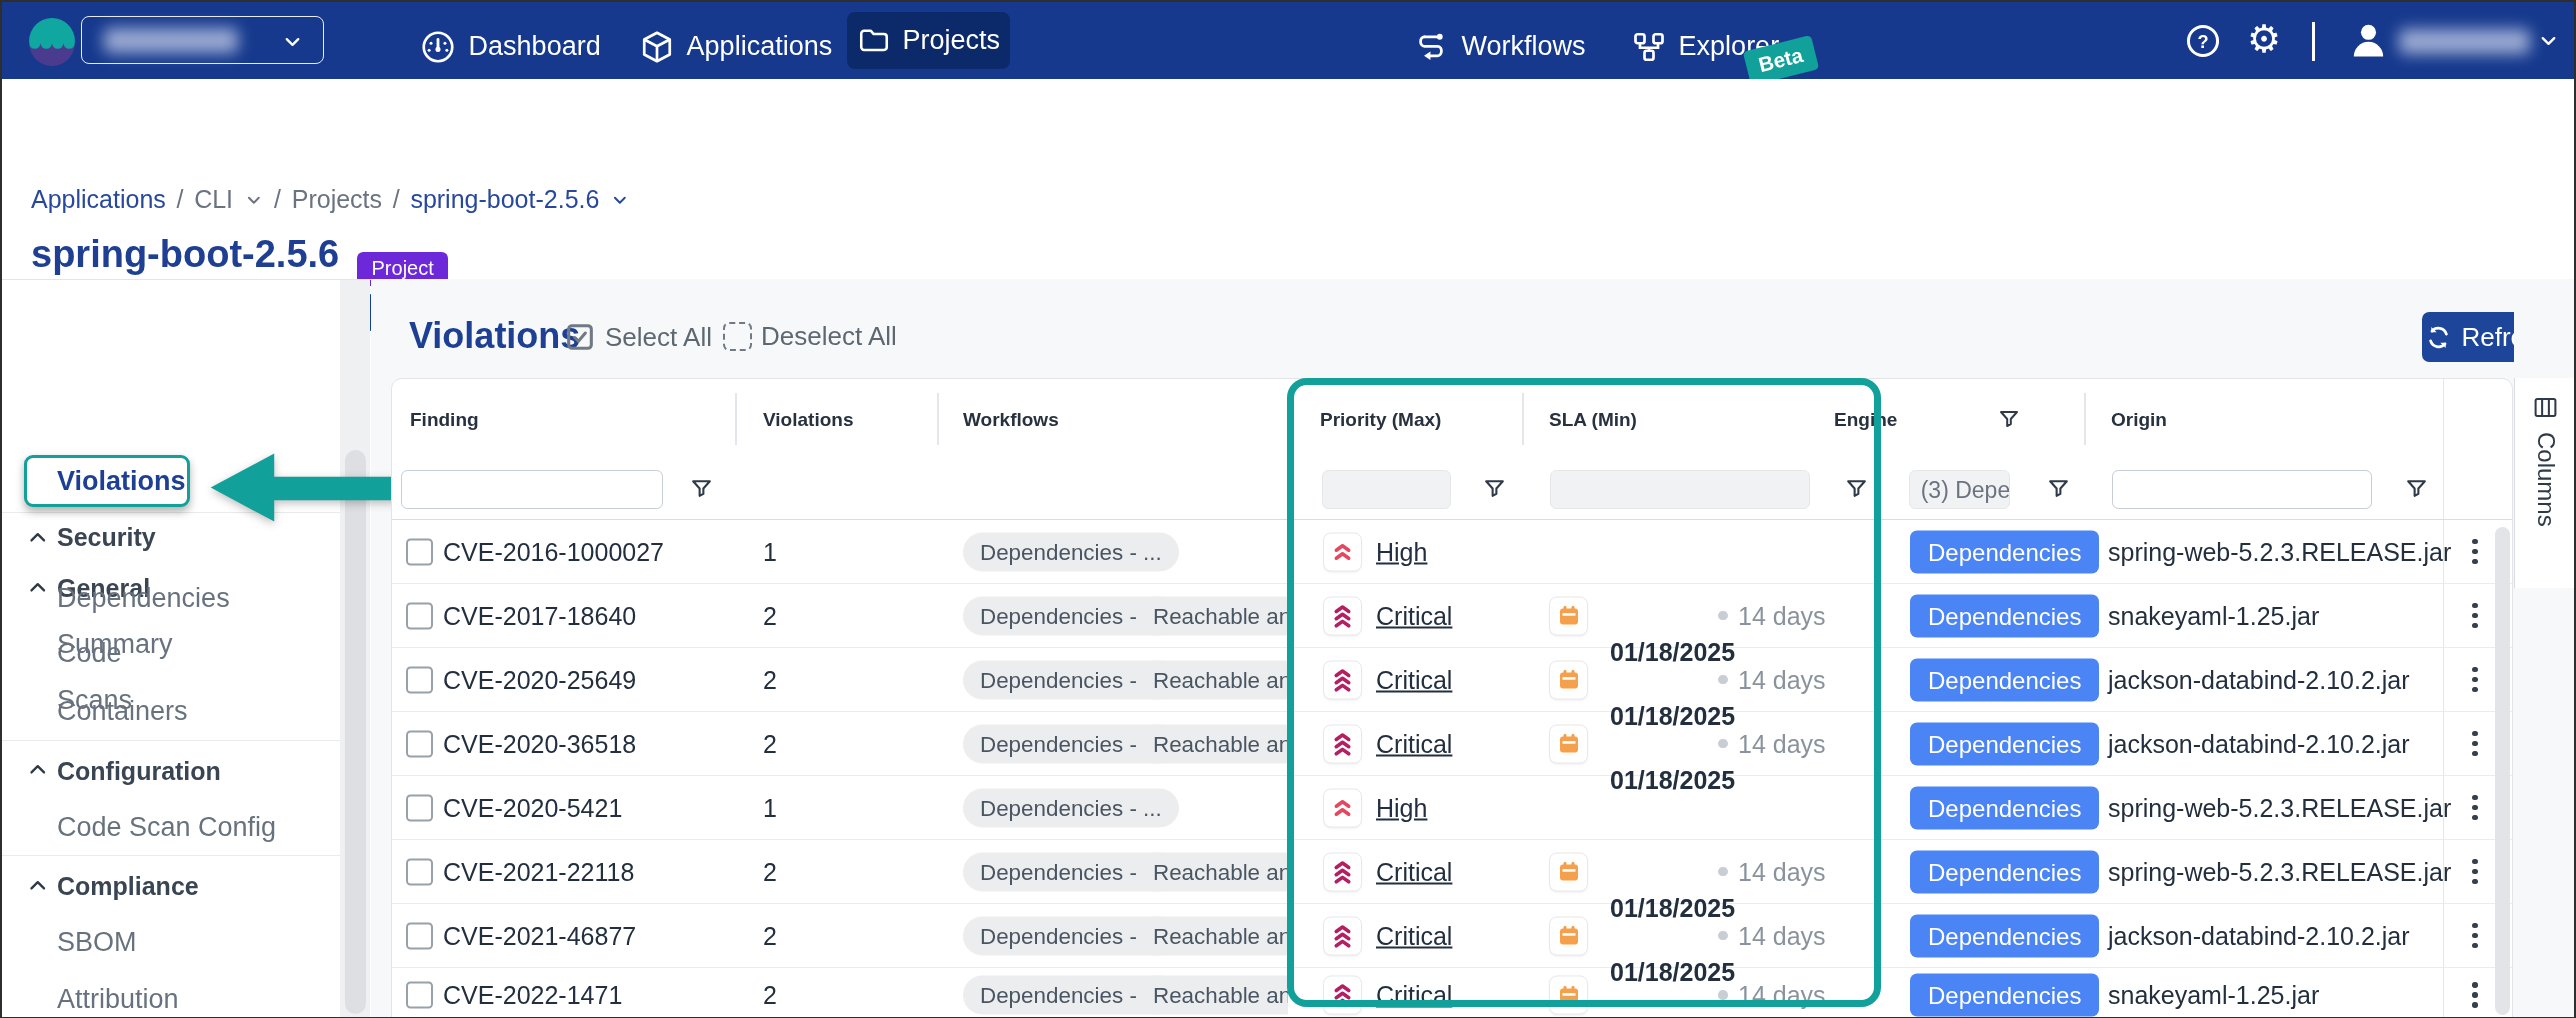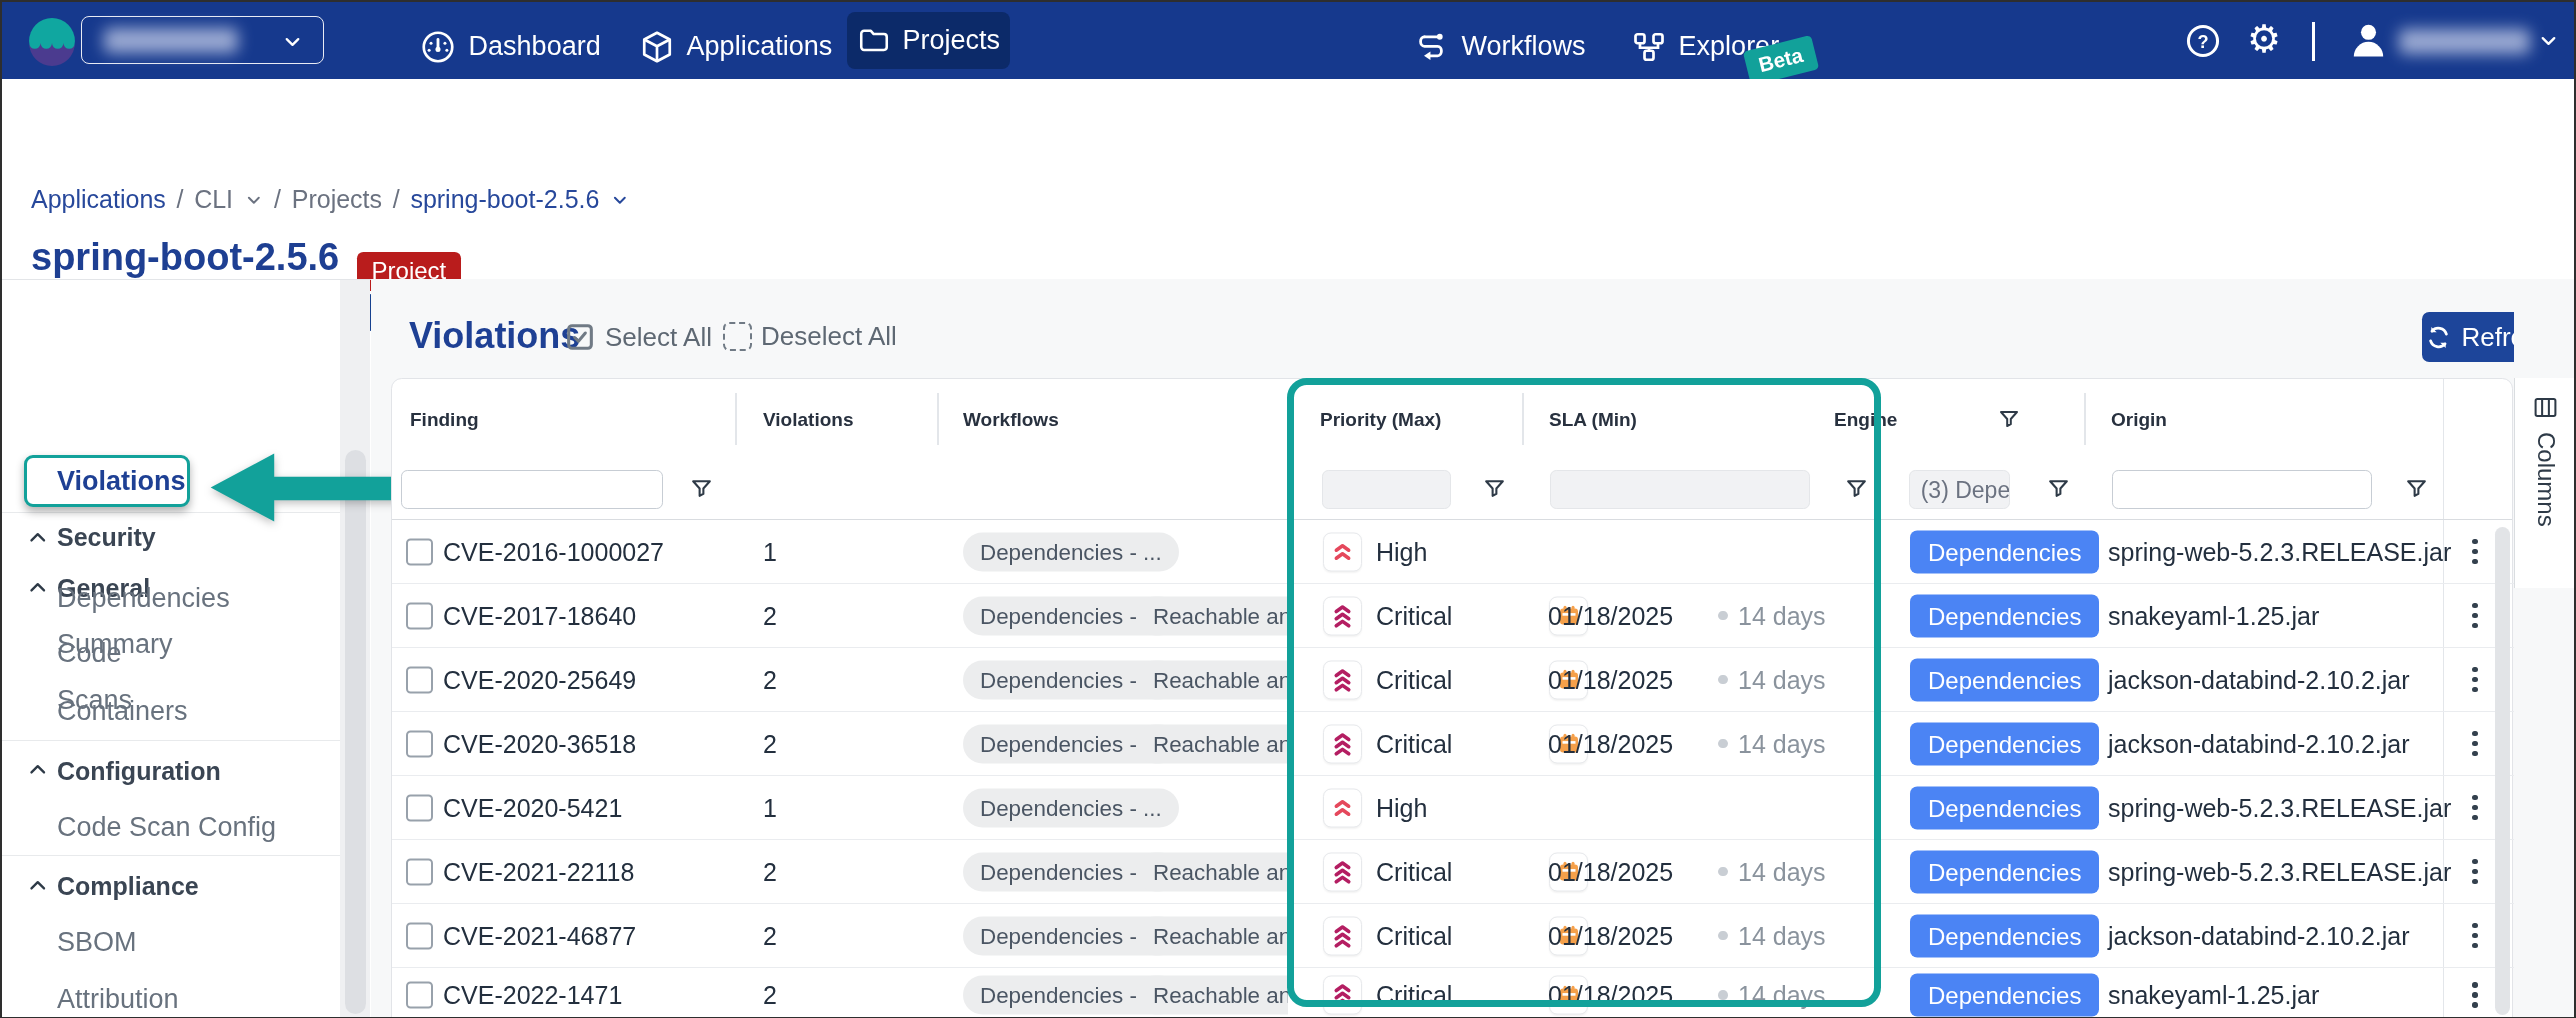--- a/index.html
+++ b/index.html
@@ -15,21 +15,21 @@
   #org-box { position:absolute; left:79px; top:14.3px; width:243px; height:48px; border:1.8px solid rgba(255,255,255,.9); border-radius:8px; }
   .blurpill { position:absolute; background:#a9b6da; filter:blur(7.2px); border-radius:5.4px; opacity:.9; }
   #beta-badge { position:absolute; left:1744px; top:41px; background:#12A19A; color:#fff; font-size:20.6px; font-weight:bold; padding:5.4px 12.5px; border-radius:4.5px; transform:rotate(-14deg); }
   .gearglyph { font-family:"DejaVu Sans",sans-serif; font-size:38px; color:#fff; line-height:1; }
 
   
   #subheader { position:absolute; left:0; top:77px; width:100%; height:200px; background:#fff; }
   #breadcrumb { position:absolute; left:29px; top:106px; font-size:25px; color:#6B7280; display:flex; align-items:center; gap:10.7px; }
   #breadcrumb .lnk { color:#27489B; }
   #page-title { position:absolute; left:29px; top:145px; font-size:38px; font-weight:bold; color:#1E3F92; display:flex; align-items:center; gap:18px; }
-  #project-badge { font-size:24px; font-weight:normal; color:#fff; background:#b91c1c; border-radius:6.3px; padding:5.4px 14.3px;margin-top:28px; }
+  #project-badge { font-size:20px; font-weight:normal; color:#fff; background:#6d28d9; border-radius:6.3px; padding:5.4px 14.3px;margin-top:28px; }
   #scanrow { position:absolute; left:29px; top:213px; display:flex; align-items:center; gap:14.3px; font-size:26px; }
   #scanrow .lbl { color:#6B7280; margin-right:5.4px; }
   .navy-pill { background:#16418F; color:#fff; border-radius:894px; padding:7.2px 19.7px; font-size:23px; }
   #select-all-link { color:#1E3F92; margin-left:9px; }
 
   
   #contentbg { position:absolute; left:369px; top:277px; width:2207px; height:741px; background:#F7F8F9; }
   #content-topline { position:absolute; left:0; top:277px; width:2576px; height:0.9px; background:#E3E5E8; }
 
   
@@ -64,22 +64,22 @@
   
   .trow { position:absolute; left:0; width:2122px; height:64px; border-bottom:0.9px solid #EAECEF; }
   .cb { position:absolute; left:14.3px; top:50%; transform:translateY(-50%); width:27px; height:27px; border:2.7px solid #98A1AB; border-radius:4.5px; background:#fff; }
   .cell { position:absolute; top:50%; transform:translateY(-50%); font-size:25px; color:#232F3E; white-space:nowrap; }
   .cve { left:51px; }
   .cnt { left:371px; }
   .wf { position:absolute; left:571px; top:0; width:325px; height:100%; overflow:hidden; }
   .gpill { position:absolute; top:50%; transform:translateY(-50%); background:#ECEDEE; border-radius:894px; height:39px; line-height:39px; padding:0 17px; font-size:22.4px; color:#4A5563; white-space:nowrap; }
   .gp1 { left:0; } .gp2 { left:173px; }
   .icobox { position:absolute; top:50%; transform:translateY(-50%); width:39px; height:39px; background:#fff; border:0.9px solid #E7E9EC; border-radius:8px; display:flex; align-items:center; justify-content:center; box-shadow:0 0.9px 1.8px rgba(0,0,0,.05); }
-  .pbox { left:931px; } .plab { left:984px; }
-  .calbox { left:1157px; } .sdate { left:1156px; font-weight:normal; }
+  .pbox { left:931px; } .plab { left:984px;text-decoration:underline; }
+  .calbox { left:1157px; } .sdate { left:1218px; font-weight:bold;margin-top:36px; }
   .sdot { position:absolute; left:1326px; top:50%; transform:translateY(-50%); width:9.8px; height:9.8px; border-radius:50%; background:#C9CED4; }
   .sdays { left:1346px; color:#8A939D; }
   .engp { position:absolute; left:1518px; top:50%; transform:translateY(-50%); background:#4B84F4; color:#fff; border-radius:7.2px; height:43px; line-height:43px; padding:0 18px; font-size:24px; }
   .orig { left:1716px; }
   .kebab { position:absolute; left:2075px; top:50%; transform:translateY(-50%); display:flex; flex-direction:column; gap:4.5px; padding:5.4px; }
   .kebab i { width:5.4px; height:5.4px; border-radius:50%; background:#33404D; }
   #col-div-right { position:absolute; left:2051px; top:0; width:0.9px; height:643px; background:#E3E6EA; }
   #card-scroll-thumb { position:absolute; left:2103px; top:148px; width:15px; height:488px; background:#E2E4E7; border-radius:8px; }
 
   

